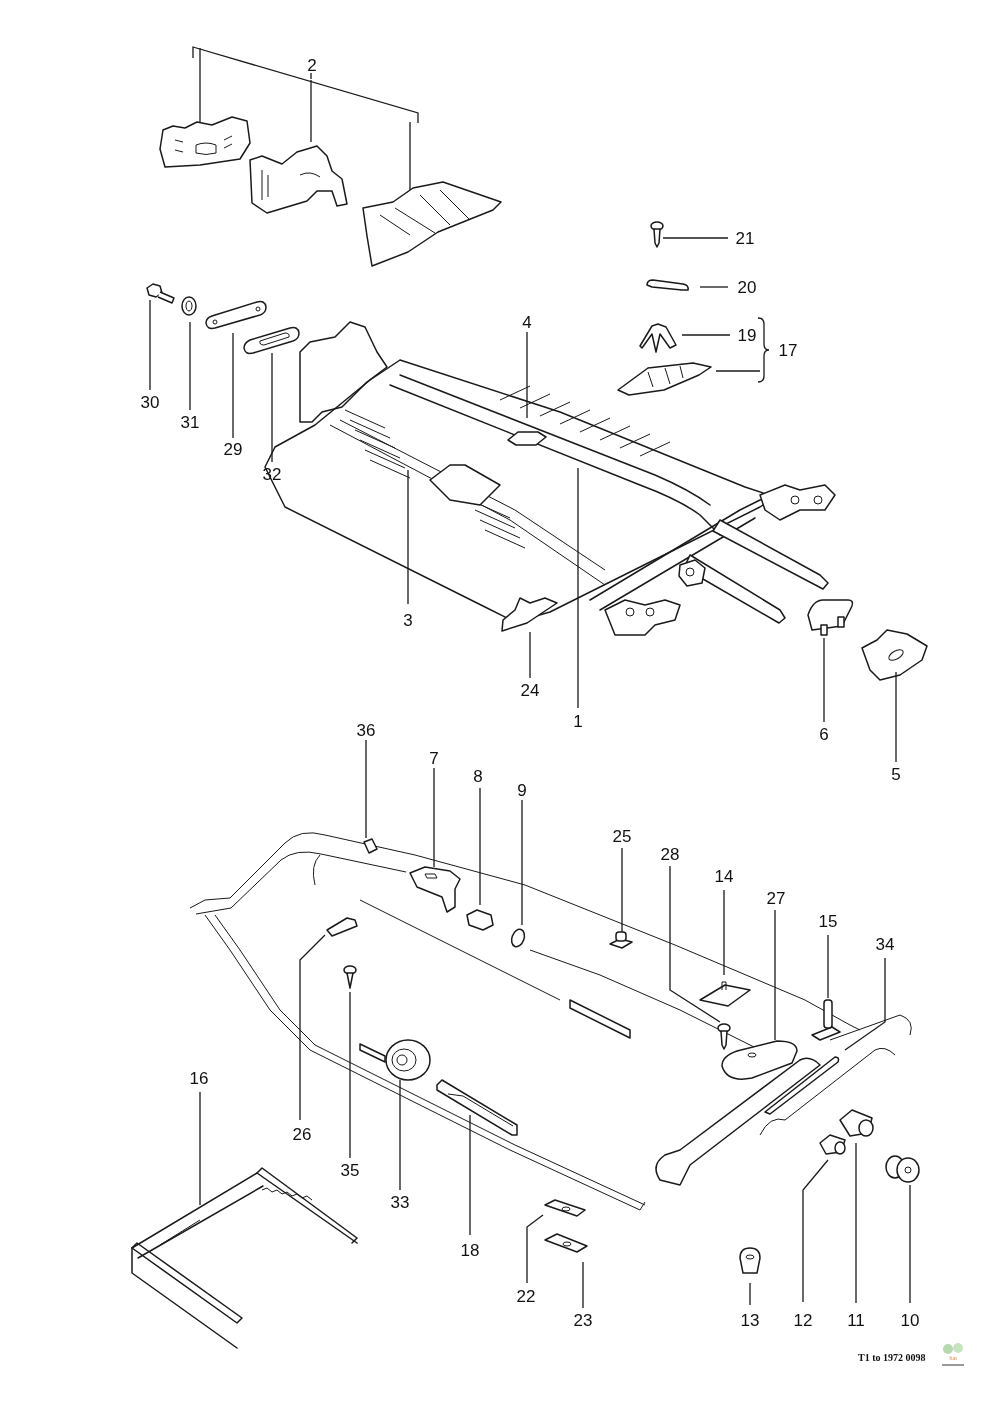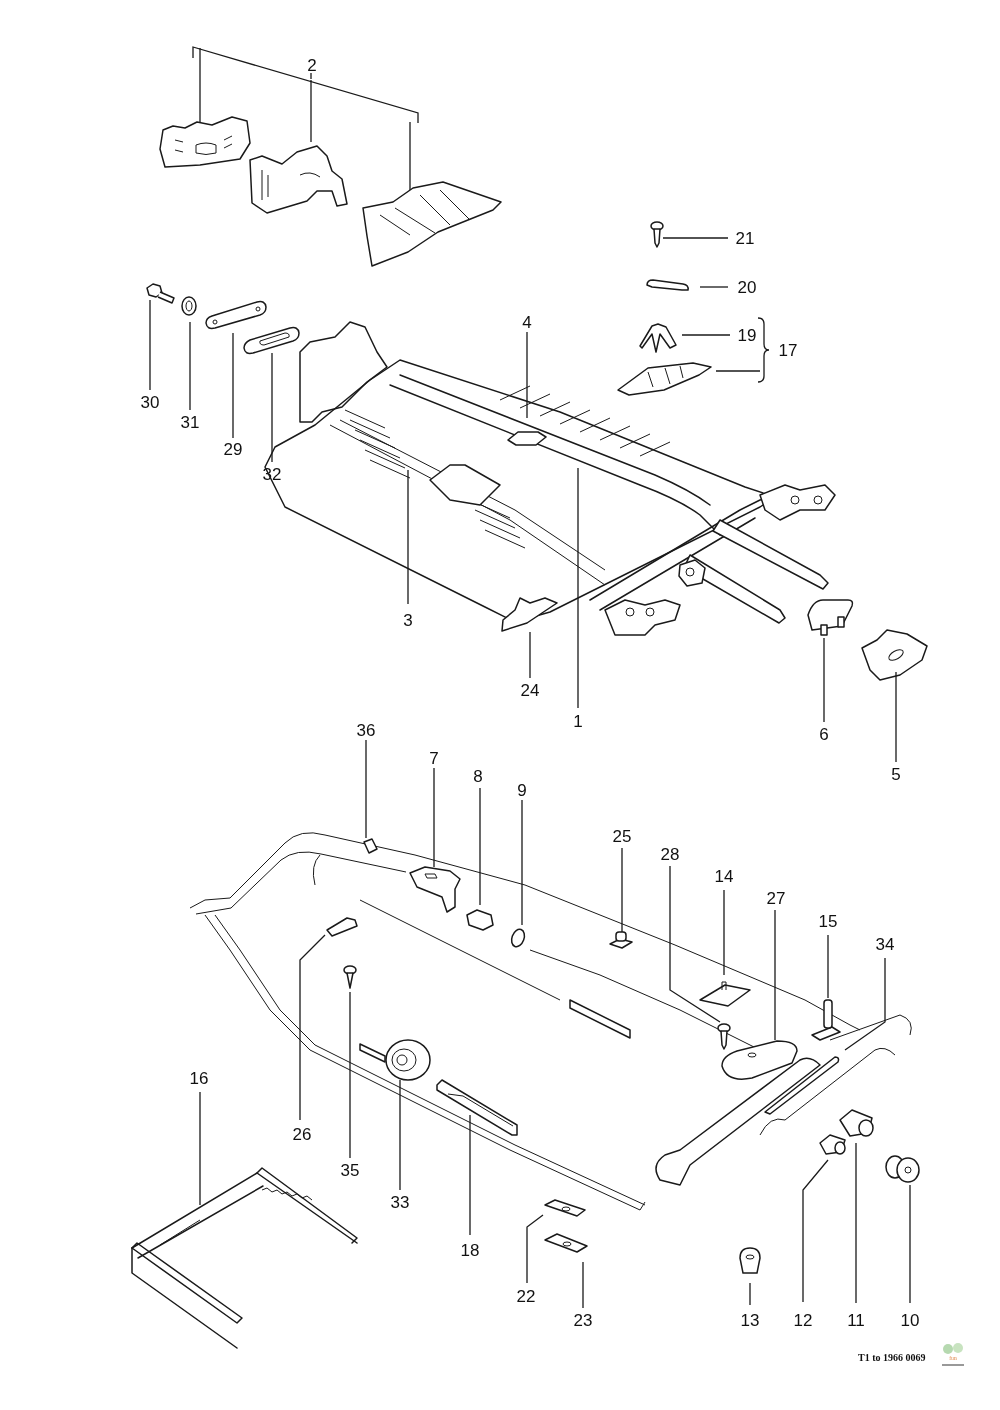--- a/index.html
+++ b/index.html
@@ -324,19 +324,19 @@
 
   <g>
     <ellipse class="art-fill" cx="895" cy="1167" rx="9" ry="11"></ellipse>
     <ellipse class="art-fill" cx="908" cy="1170" rx="11" ry="12"></ellipse>
     <ellipse class="art-thin" cx="908" cy="1170" rx="3" ry="3"></ellipse>
     <line class="leader" x1="910" y1="1185" x2="910" y2="1303"></line>
   </g>
   <text class="callout" x="910" y="1326">10</text>
 </svg>
 
-<div class="footer">T1 to 1966 0069</div>
+<div class="footer">T1 to 1972 0098</div>
 <svg class="logo" viewBox="0 0 30 26">
   <circle cx="10" cy="7" r="5" fill="#b6d9b0"></circle>
   <circle cx="20" cy="6" r="5" fill="#c8e3c0"></circle>
   <text x="15" y="20" font-family="Liberation Serif, serif" font-size="9" fill="#e08a50" text-anchor="middle">ᶠᵘⁿ</text>
   <rect x="4" y="22" width="22" height="2" fill="#999999"></rect>
 </svg>
 
 </body></html>

